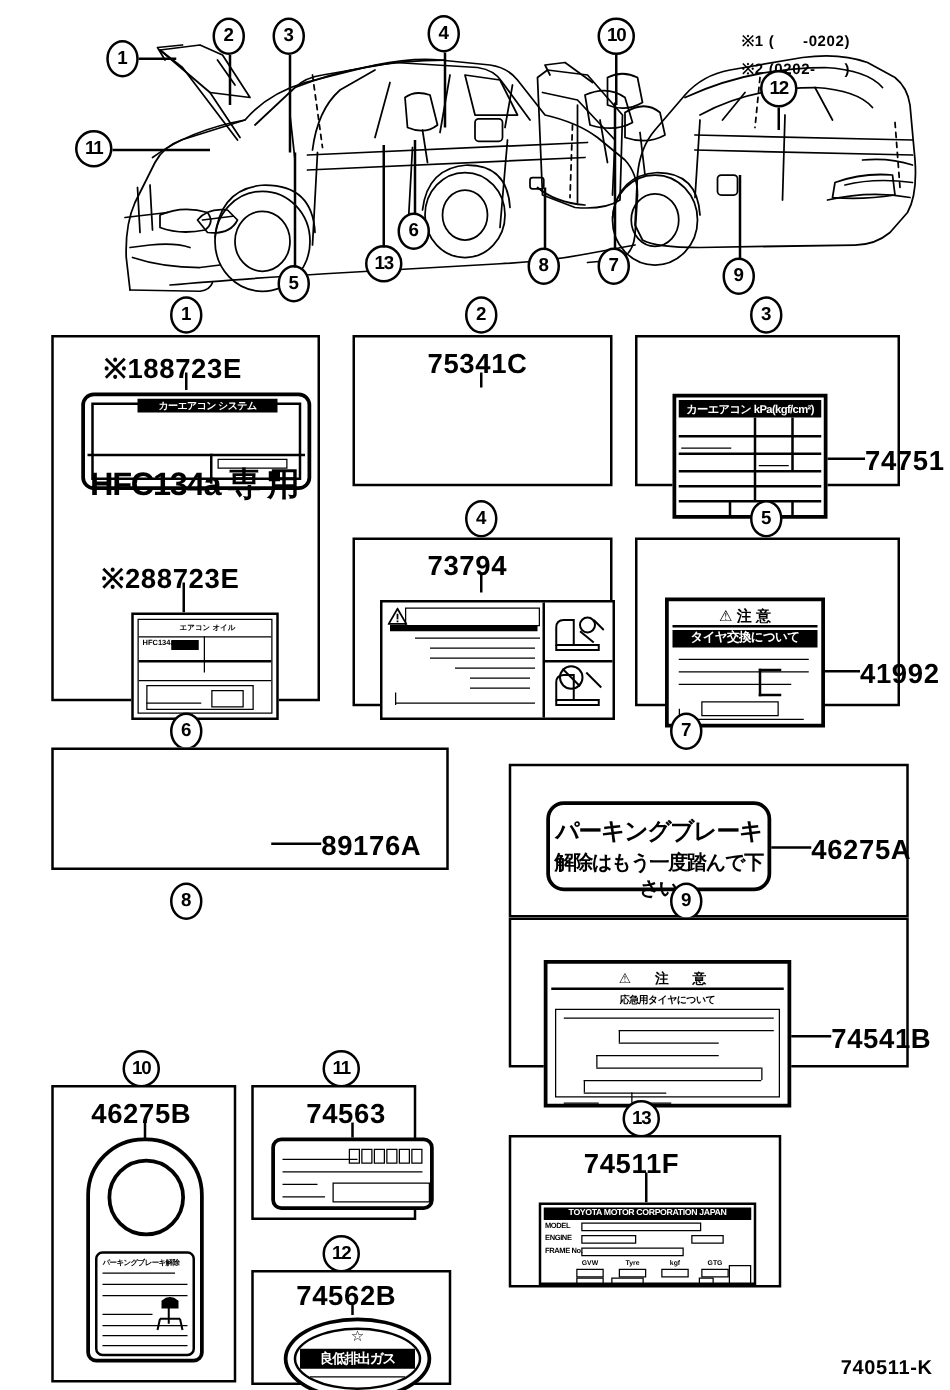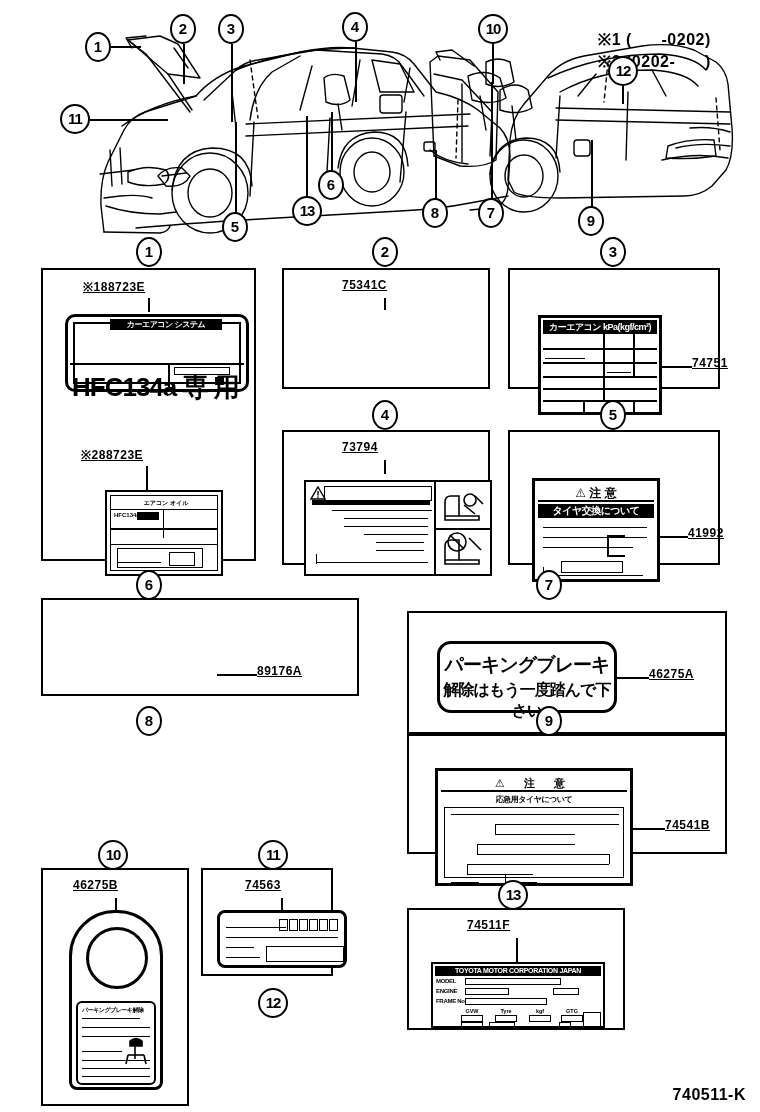--- a/index.html
+++ b/index.html
@@ -31,21 +31,21 @@
     text-align: center;
     background: #fff;
     font-family: "Liberation Sans", sans-serif;
   }
   .callout.wide { width: 30px; letter-spacing: -1px; }
 
   .leader { position: absolute; background: #000; }
 
   .revnote {
     position: absolute;
-    font-size: 16px;
+    font-size: 12px;
     font-weight: bold;
     letter-spacing: 0.5px;
     white-space: pre;
     font-family: "Liberation Sans", sans-serif;
   }
 
   
   .group {
     position: absolute;
     border: 2px solid #000;
@@ -57,26 +57,25 @@
     border: 2px solid #000;
     border-radius: 50%;
     font-size: 15px; font-weight: bold;
     line-height: 26px; text-align: center;
     background: #fff;
   }
   .grpnum.wide { width: 30px; letter-spacing: -1px; }
 
   .partno {
     position: absolute;
-    font-size: 12px;
+    font-size: 22px;
     font-weight: bold;
     letter-spacing: 0.5px;
     white-space: nowrap;
     font-family: "Liberation Sans", sans-serif;
-    text-decoration: underline;
   }
   .tickline { position: absolute; width: 2px; background: #000; }
   .sideline { position: absolute; height: 2px; background: #000; }
 
   
   .lbl { position: absolute; background: #fff; border: 2px solid #000; }
 
   .hairline { position: absolute; background: #000; height: 1px; }
   .vhair { position: absolute; background: #000; width: 1px; }
   .barblk { position: absolute; background: #000; }
@@ -601,20 +600,30 @@
       </div>
       <div class="hairline" style="left:6px;top:14px;width:60px"></div>
       <div class="hairline" style="left:6px;top:24px;width:112px"></div>
       <div class="hairline" style="left:6px;top:34px;width:28px"></div>
       <div class="hairline" style="left:6px;top:44px;width:34px"></div>
       <div class="l11-field"></div>
     </div>
   </div>
 
   <div class="grpnum wide" style="left:258px;top:988px">12</div>
+  <div class="group" style="left:201px;top:1016px;width:160px;height:92px">
+    <div class="partno" style="left:34px;top:6px">74562B</div>
+    <div class="tickline" style="left:78px;top:24px;height:10px"></div>
+    <div class="lbl ov-outer">
+      <div class="ov-in"></div>
+      <div class="ov-star">☆</div>
+      <div class="ov-bar">良低排出ガス</div>
+      <div class="hairline" style="left:18px;right:18px;top:44px;width:auto"></div>
+    </div>
+  </div>
 
   <div class="grpnum wide" style="left:498px;top:880px">13</div>
   <div class="group" style="left:407px;top:908px;width:218px;height:122px">
     <div class="partno" style="left:58px;top:8px">74511F</div>
     <div class="tickline" style="left:107px;top:28px;height:24px"></div>
     <div class="lbl id-outer">
       <div class="id-hdr">TOYOTA  MOTOR  CORPORATION  JAPAN</div>
       <div class="id-row" style="top:14px">MODEL</div>
       <div class="id-fld" style="left:32px;top:14px;width:96px"></div>
       <div class="id-row" style="top:24px">ENGINE</div>

